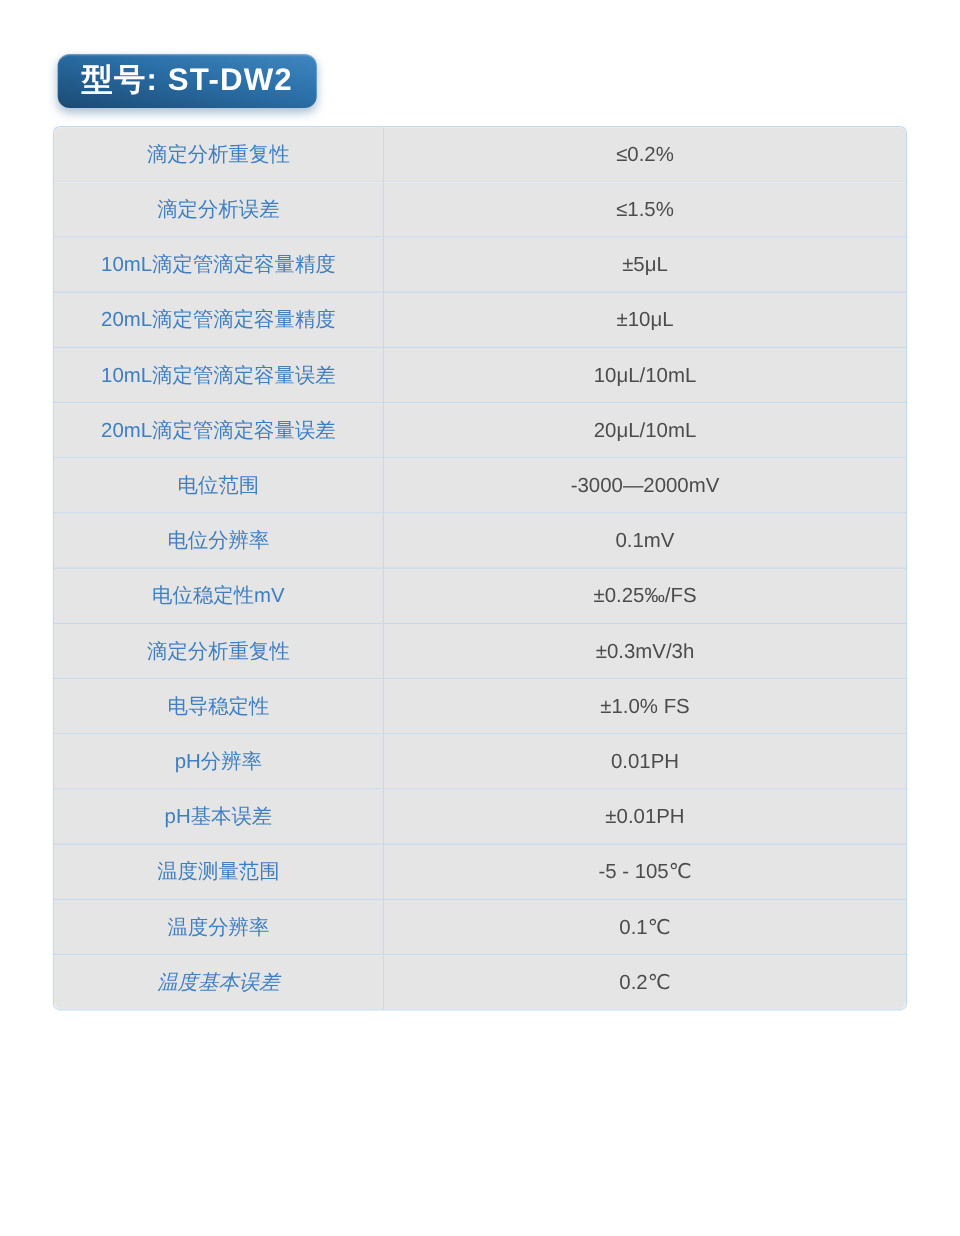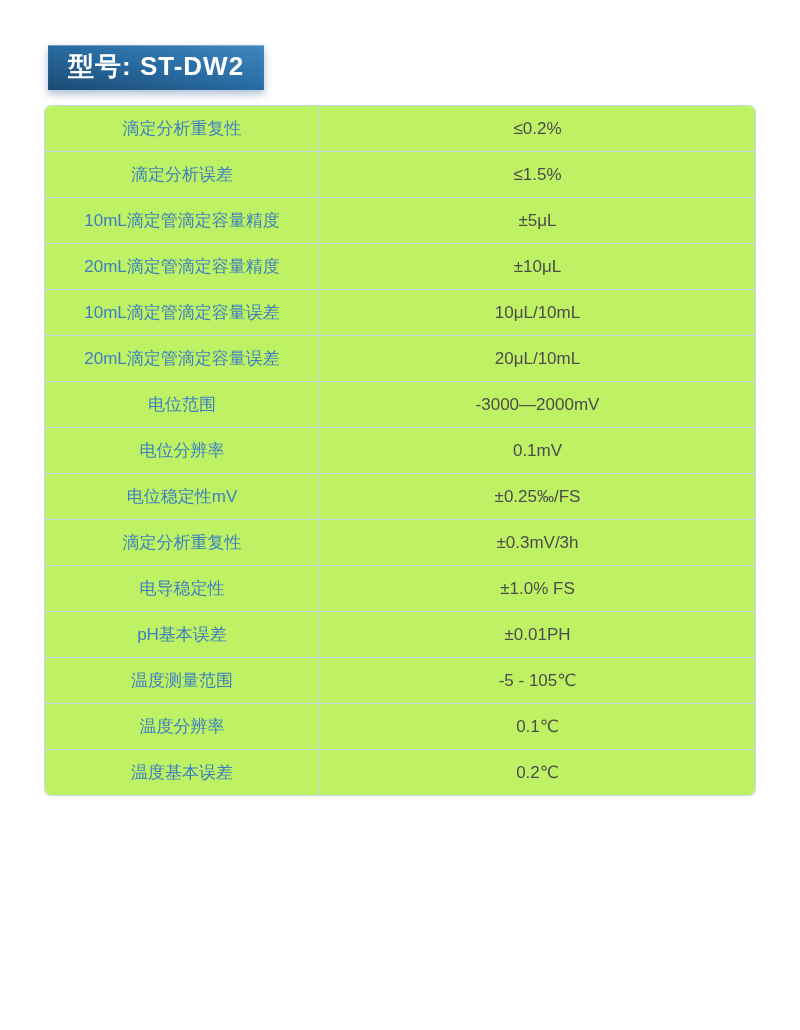--- a/index.html
+++ b/index.html
@@ -12,21 +12,21 @@
     width: 800px;
     height: 1030px;
     background: #ffffff;
     font-family: "Liberation Sans", "DejaVu Sans", sans-serif;
     overflow: hidden;
   }
   .model-badge {
     display: inline-block;
     margin: 45px 0 0 48px;
     padding: 6px 20px 8px 20px;
-    border-radius: 0;
+    border-radius: 10px;
     background: linear-gradient(to bottom left, #3f87c1 0%, #2a6ea6 45%, #1b4a73 100%);
     box-shadow: 0 4px 8px rgba(35, 90, 140, 0.38),
                 inset 0 1px 1px rgba(255, 255, 255, 0.35);
     color: #ffffff;
     font-size: 26px;
     font-weight: bold;
     letter-spacing: 1px;
     line-height: 1.2;
   }
   .spec-table {
@@ -36,38 +36,38 @@
     border-spacing: 0;
     border: 1px solid #c5daec;
     border-radius: 6px;
     table-layout: fixed;
   }
   .spec-table td {
     height: 45px;
     text-align: center;
     vertical-align: middle;
     font-size: 17px;
-    background: #bef264;
+    background: #e5e5e5;
     padding: 0 8px;
   }
   .spec-table td.param {
     width: 258px;
     color: #3f7fc1;
     border-right: 1px solid #c5daec;
   }
   .spec-table td.value {
     color: #4c4c4c;
   }
   .spec-table tr:not(:last-child) td {
     border-bottom: 1px solid #c5daec;
   }
   
   .spec-table tr:first-child td.param { border-top-left-radius: 6px; }
   .spec-table tr:first-child td.value { border-top-right-radius: 6px; }
-  .spec-table tr:last-child td.param { border-bottom-left-radius: 6px; }
+  .spec-table tr:last-child td.param { border-bottom-left-radius: 6px; font-style: italic; }
   .spec-table tr:last-child td.value { border-bottom-right-radius: 6px; text-align: center; }
 </style>
 </head>
 <body>
 
 <div class="page">
 
   <div class="model-badge">
     <span>型号: ST-DW2</span>
   </div>
@@ -112,20 +112,24 @@
   </tr>
         <tr>
     <td class="param">滴定分析重复性</td>
     <td class="value">±0.3mV/3h</td>
   </tr>
         <tr>
     <td class="param">电导稳定性</td>
     <td class="value">±1.0% FS</td>
   </tr>
         <tr>
+    <td class="param">pH分辨率</td>
+    <td class="value">0.01PH</td>
+  </tr>
+        <tr>
     <td class="param">pH基本误差</td>
     <td class="value">±0.01PH</td>
   </tr>
         <tr>
     <td class="param">温度测量范围</td>
     <td class="value">-5 - 105℃</td>
   </tr>
         <tr>
     <td class="param">温度分辨率</td>
     <td class="value">0.1℃</td>

